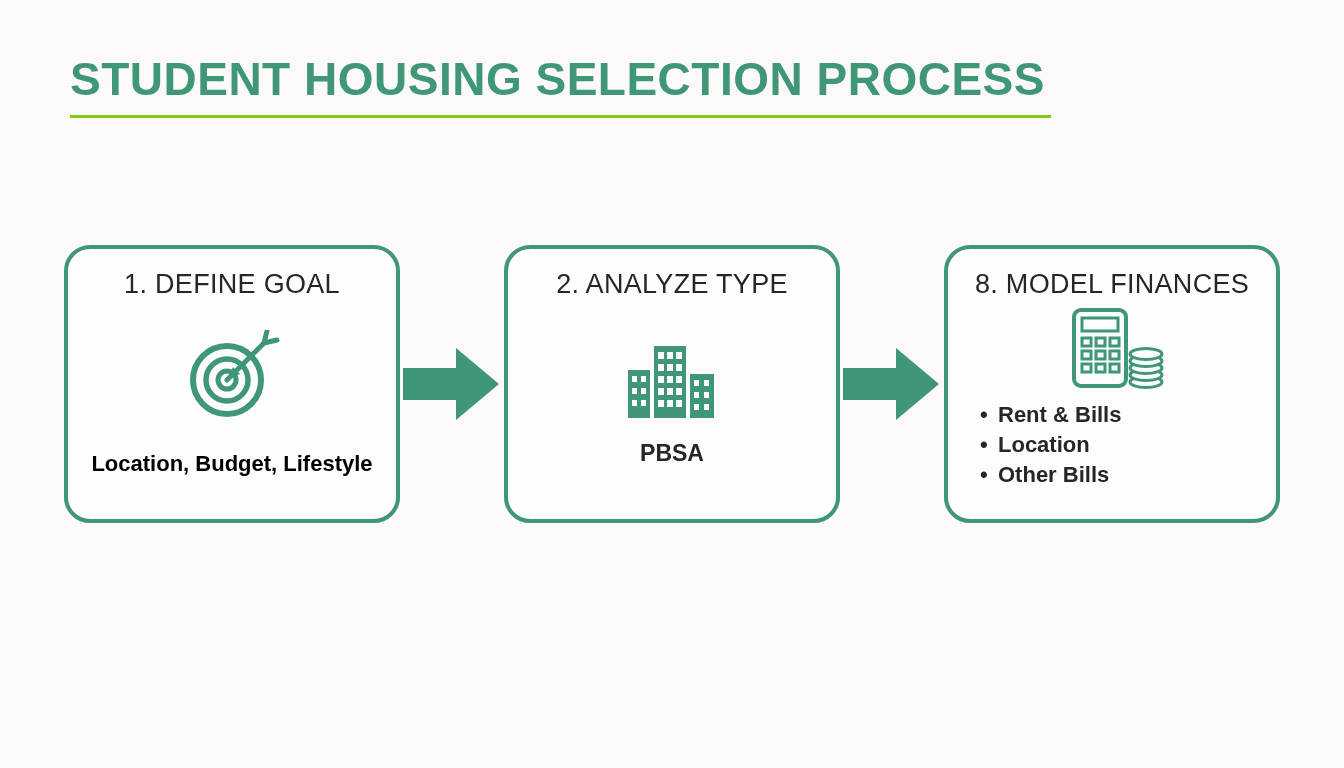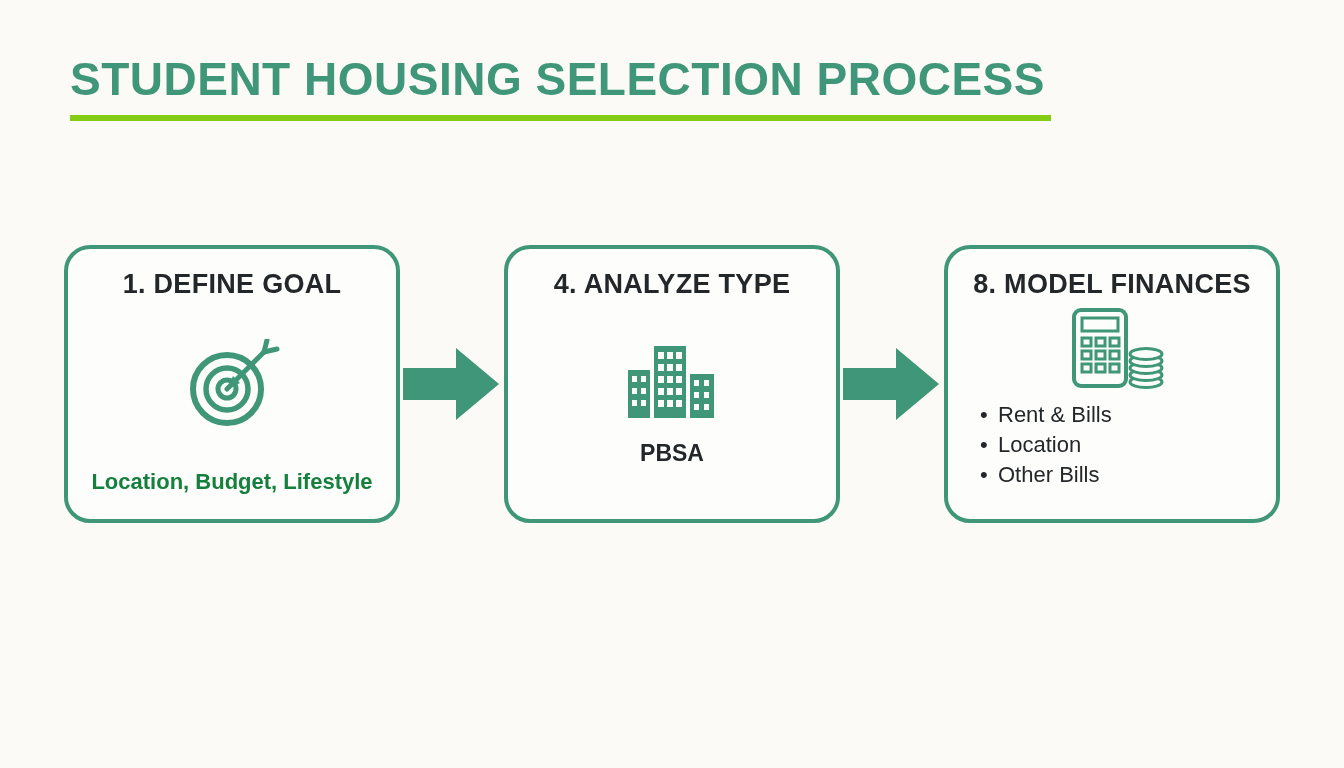--- a/index.html
+++ b/index.html
@@ -10,57 +10,57 @@
     background: #fbfaf6;
     overflow: hidden;
     color: #212427;
   }
   .title {
     position: absolute; left: 70px; top: 52px;
     font-size: 46px; font-weight: bold;
     color: #3f9679;
     letter-spacing: 0.5px;
     display: inline-block;
-    border-bottom: 6px solid #84cc16;
+    border-bottom: 3px solid #84cc16;
     padding-bottom: 9px;
     padding-right: 6px;
   }
   .flow-row {
     position: absolute; left: 64px; top: 244px; width: 1216px; height: 280px;
     display: flex; align-items: center;
   }
   .step-box {
     width: 336px; height: 278px;
     border: 4px solid #3f9679;
     border-radius: 26px;
     background: #fdfdfb;
     padding: 20px 16px 16px 16px;
     display: flex; flex-direction: column;
   }
   .step-heading {
-    font-size: 27px; font-weight: bold;
+    font-size: 27px; font-weight: normal;
     text-align: center;
     color: #24272a;
     letter-spacing: 0.3px;
   }
   .icon-zone { flex: 1; display: flex; align-items: center; justify-content: center; }
   .step-desc {
     font-size: 22px; font-weight: bold;
     text-align: center;
-    margin-bottom: 8px;
-    color: #15803d;
+    margin-bottom: 26px;
+    color: #000000;
   }
   .options-row { flex: 1; display: flex; justify-content: space-around; align-items: center; padding: 0 6px; }
   .option-col { display: flex; flex-direction: column; align-items: center; gap: 20px; }
   .option-label { font-size: 23px; font-weight: bold; color: #24272a; }
   .arrow-wrap { flex: 1; display: flex; justify-content: center; align-items: center; color: #3f9679; }
   .finance-icon-wrap { display: flex; justify-content: center; margin-top: 6px; }
   .finance-list { list-style: none; padding-left: 34px; margin-top: 8px; }
   .finance-list li {
-    font-size: 22px; font-weight: normal; color: #24272a;
+    font-size: 22px; font-weight: bold; color: #24272a;
     line-height: 1.36; position: relative;
   }
   .finance-list li::before {
     content: "•";
     position: absolute; left: -18px; top: 0;
     color: #24272a;
   }
   svg { display: block; }
   .accent-stroke { stroke: #3f9679; }
   .accent-fill { fill: #3f9679; }
@@ -94,21 +94,21 @@
 
     <div class="arrow-wrap">
       <span>
         <svg width="98" height="78" viewBox="0 0 98 78">
           <polygon points="0,23 53,23 53,3 96,39 53,75 53,55 0,55" fill="#3f9679"></polygon>
         </svg>
       </span>
     </div>
 
     <div class="step-box">
-      <div class="step-heading">4. ANALYZE TYPE</div>
+      <div class="step-heading">2. ANALYZE TYPE</div>
       <div class="options-row">
         <div class="option-col">
           <span>
             <svg width="96" height="84" viewBox="0 0 96 84">
               <rect x="4" y="34" width="22" height="48" class="accent-fill"></rect>
               <rect x="30" y="10" width="32" height="72" class="accent-fill"></rect>
               <rect x="66" y="38" width="24" height="44" class="accent-fill"></rect>
               <g fill="#fdfdfb">
                 <rect x="34" y="16" width="6" height="7"></rect>
                   <rect x="43" y="16" width="6" height="7"></rect>

